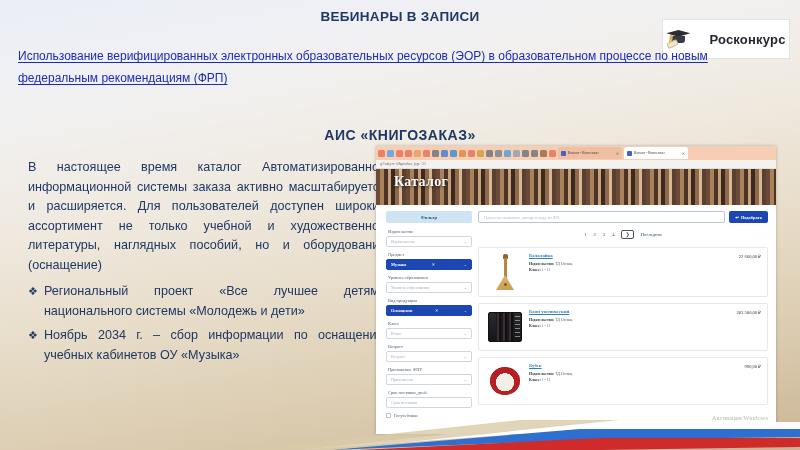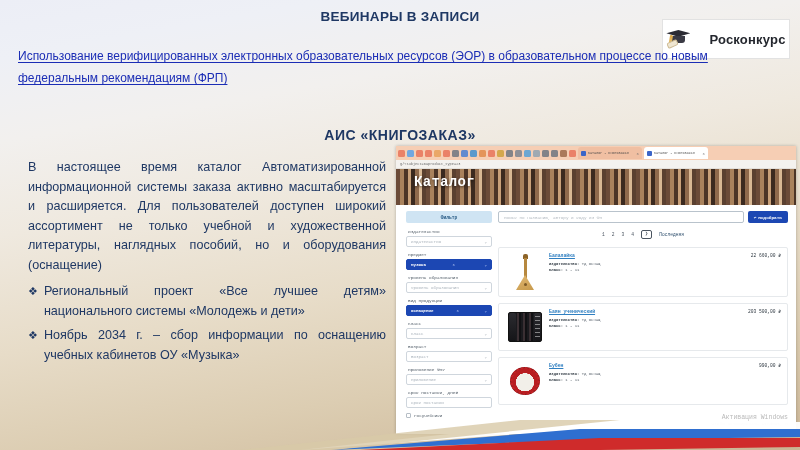--- a/index.html
+++ b/index.html
@@ -76,26 +76,26 @@
   .bullet-mark {
     color: #1f3864; font-size: 11px; line-height: 19.5px; flex: 0 0 auto;
   }
   .bullet-text {
     font-size: 12.6px; line-height: 19.5px; color: #1f3864;
     text-align: justify; text-align-last: left; flex: 1 1 auto;
   }
 
   
   .browser {
-    position: absolute; left: 396px; top: 146px;
+    position: absolute; left: 376px; top: 146px;
     width: 400px; height: 288px;
     background: #ffffff;
     box-shadow: 0 0 3px rgba(0,0,0,.25);
     overflow: hidden;
-    font-family: Liberation Mono, monospace;
+    font-family: Liberation Serif, serif;
   }
   .tabstrip {
     height: 14px; background: #f6ceb4; display: flex; align-items: center;
     padding: 0 2px; gap: 2px;
   }
   .fav { width: 7px; height: 7px; border-radius: 1.5px; flex: 0 0 auto; opacity:.85;}
   .tab {
     height: 12px; border-radius: 3px 3px 0 0; display: flex; align-items: center;
     gap: 2px; padding: 0 3px; font-size: 3.4px; color: #444; flex: 0 0 auto;
   }

